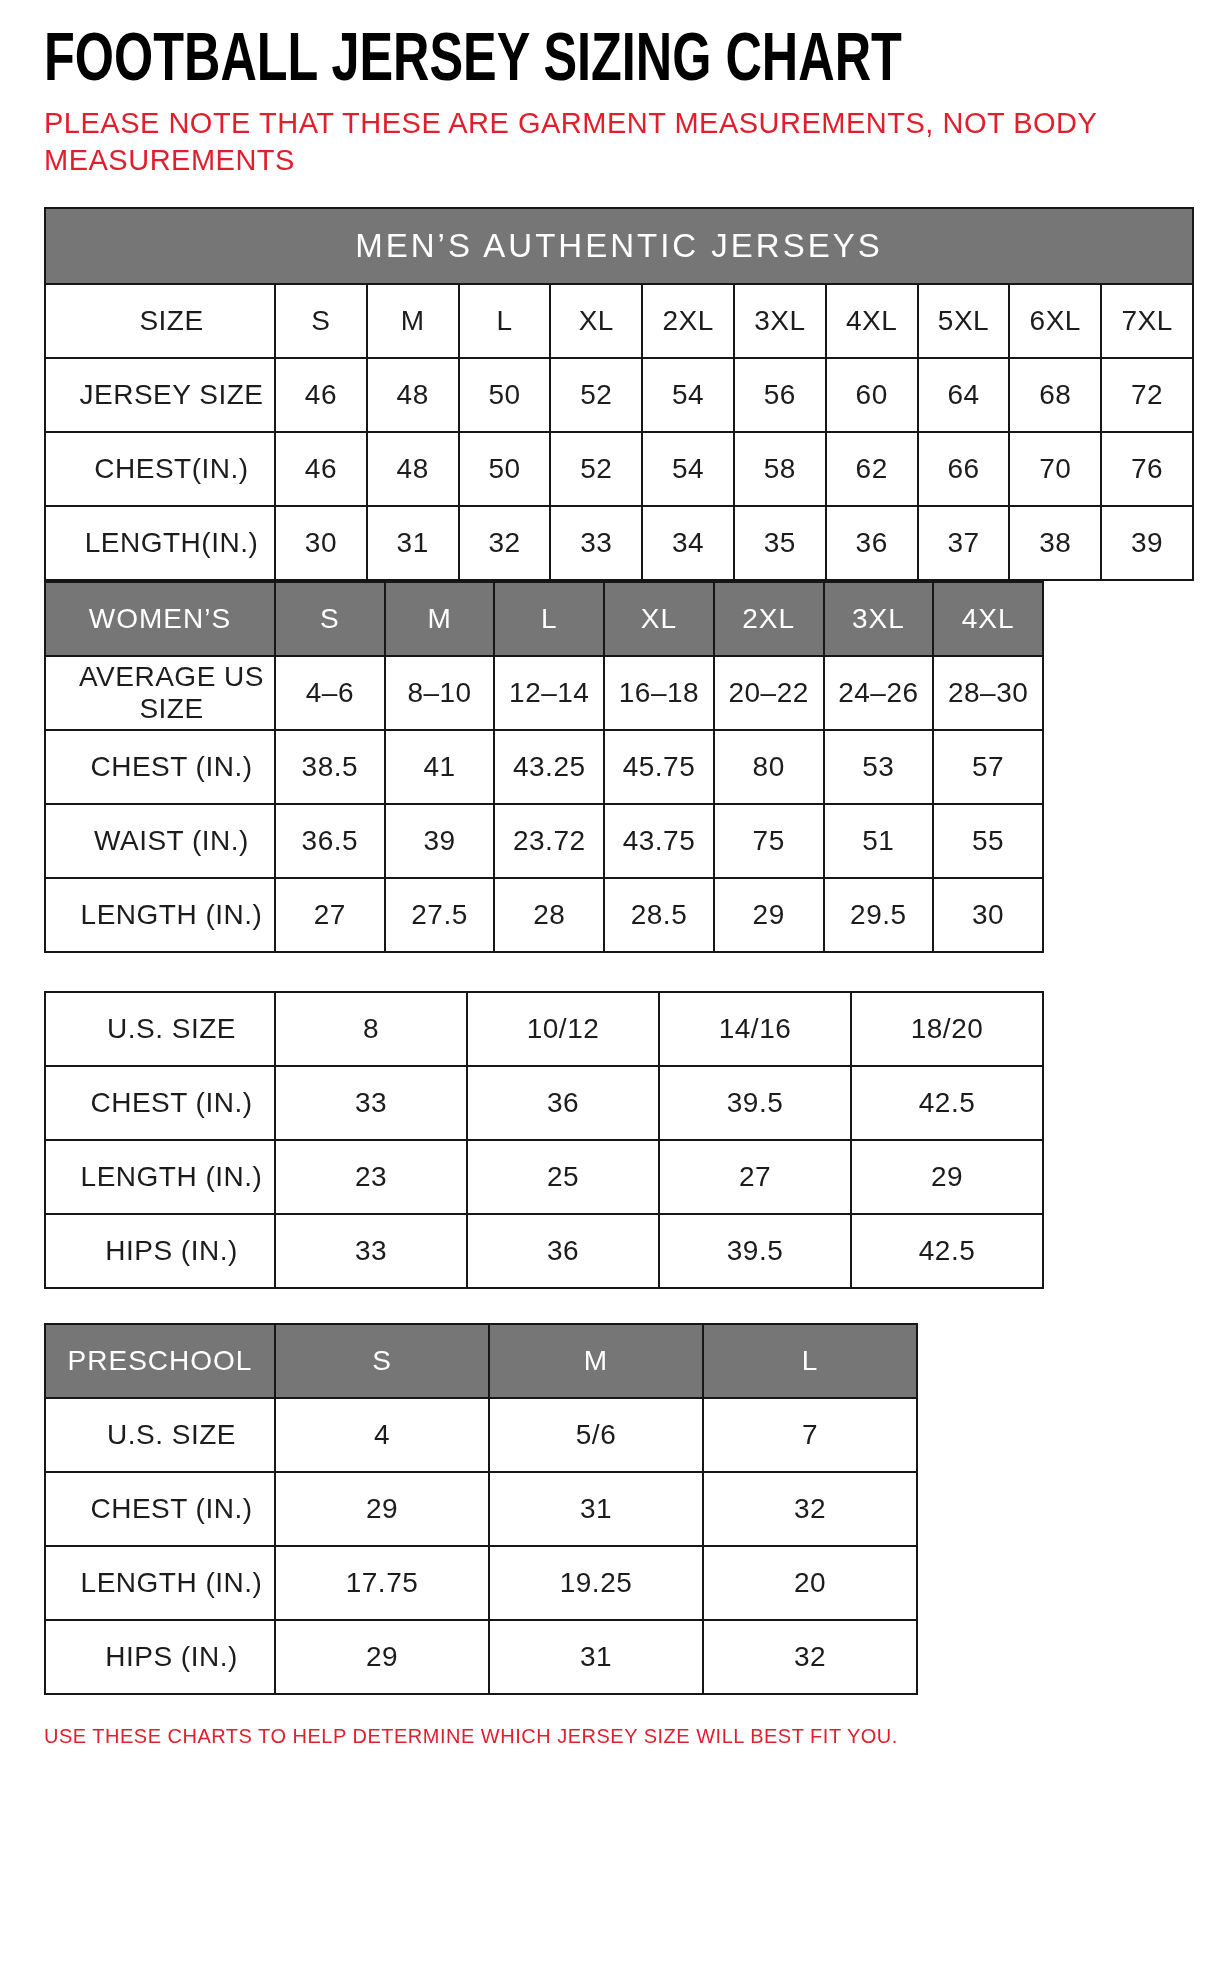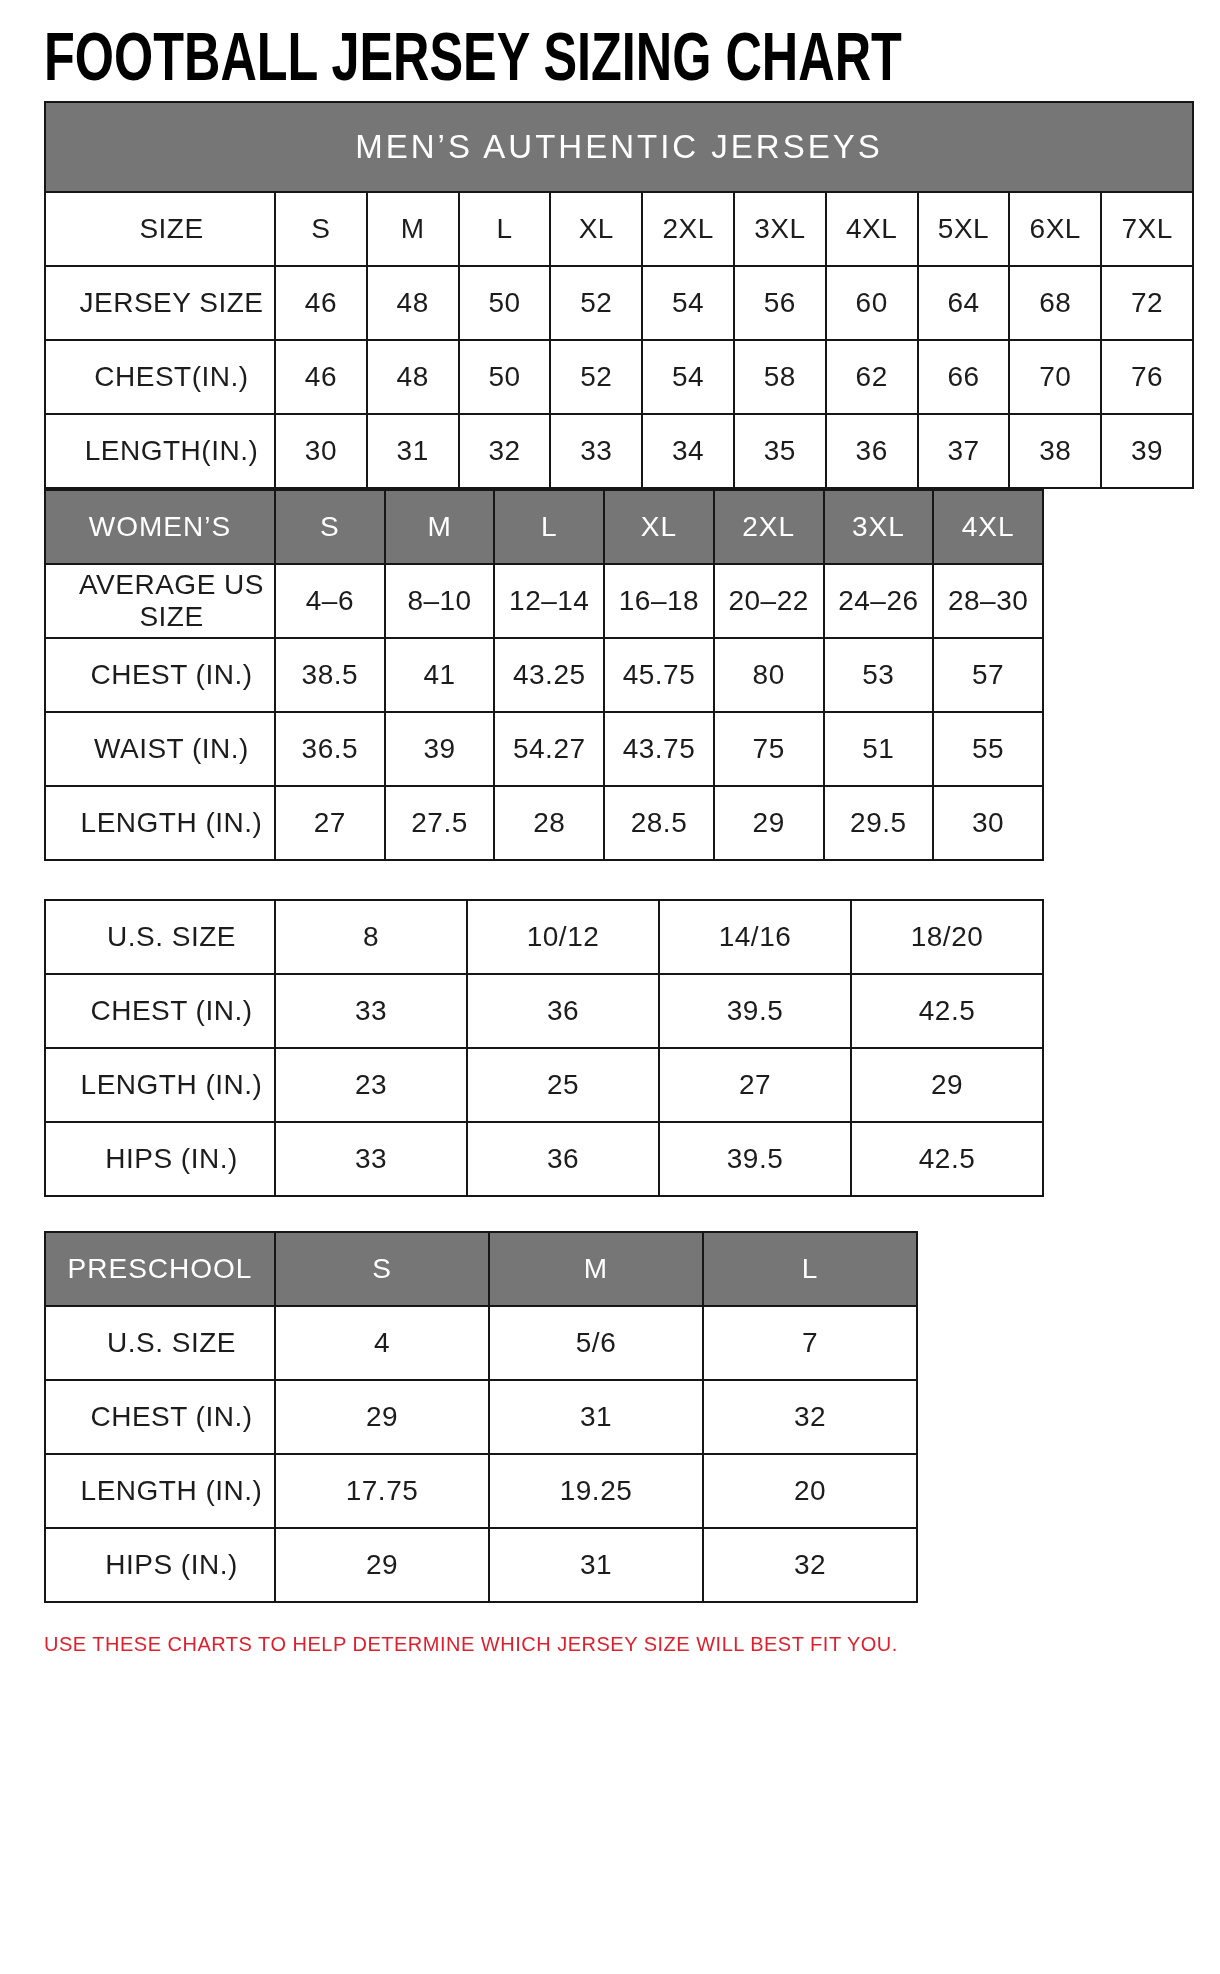--- a/index.html
+++ b/index.html
@@ -52,21 +52,21 @@
   }
   th.grey{
     background:var(--gray);
     color:#ffffff;
     font-weight:normal;
     letter-spacing:1px;
   }
   th.title{
     font-size:33px;
     letter-spacing:3px;
-    height:90px;
+    height:76px;
   }
   td.label{
     line-height:1.15;
     padding-left:27px;
   }
   .col-label{width:230px;}
   #tbl-mens{width:1150px;margin-top:0;}
   #tbl-womens{width:1000px;}
   #tbl-boys{width:1000px;margin-top:38px;}
   #tbl-preschool{width:874px;margin-top:34px;}
@@ -77,20 +77,21 @@
     letter-spacing:0.5px;
   }
 </style>
 </head>
 <body>
 
 <div class="page">
 
   <h1>FOOTBALL JERSEY SIZING CHART</h1>
 
+  <p class="note">PLEASE NOTE THAT THESE ARE GARMENT MEASUREMENTS, NOT BODY MEASUREMENTS</p>
 
   <table id="tbl-mens">
       <colgroup>
         <col class="col-label">
         <col>
         <col>
         <col>
         <col>
         <col>
         <col>
@@ -197,21 +198,21 @@
           <td class="val">43.25</td>
           <td class="val">45.75</td>
           <td class="val">80</td>
           <td class="val">53</td>
           <td class="val">57</td>
         </tr>
         <tr>
           <td class="label">WAIST (IN.)</td>
           <td class="val">36.5</td>
           <td class="val">39</td>
-          <td class="val">54.27</td>
+          <td class="val">23.72</td>
           <td class="val">43.75</td>
           <td class="val">75</td>
           <td class="val">51</td>
           <td class="val">55</td>
         </tr>
         <tr>
           <td class="label">LENGTH (IN.)</td>
           <td class="val">27</td>
           <td class="val">27.5</td>
           <td class="val">28</td>

